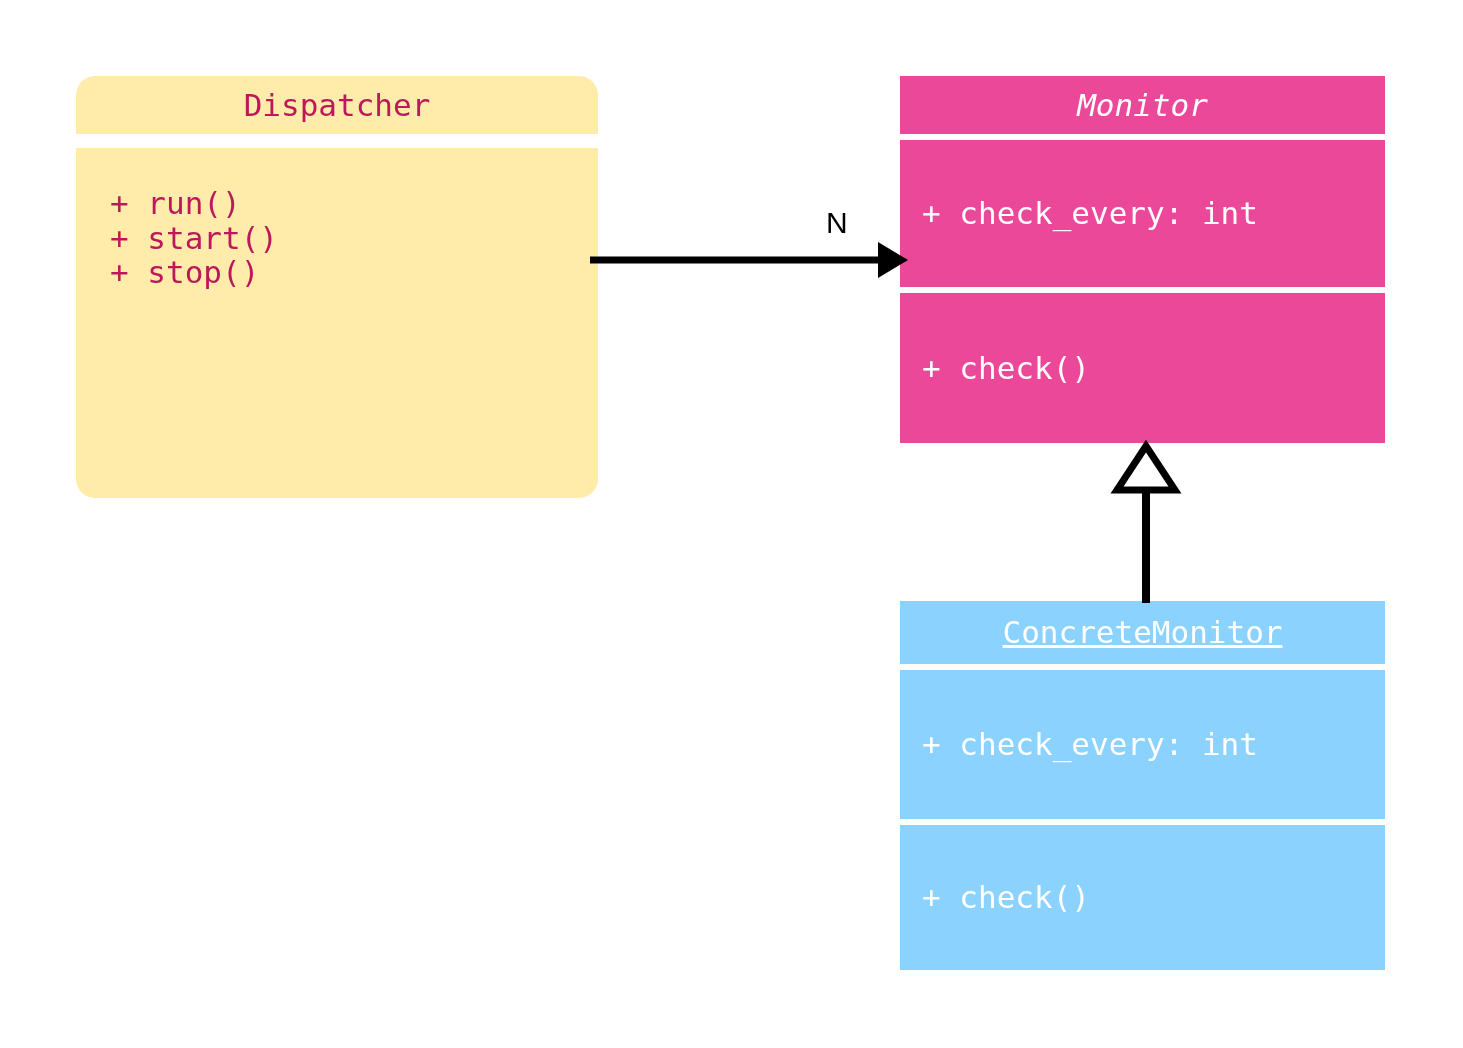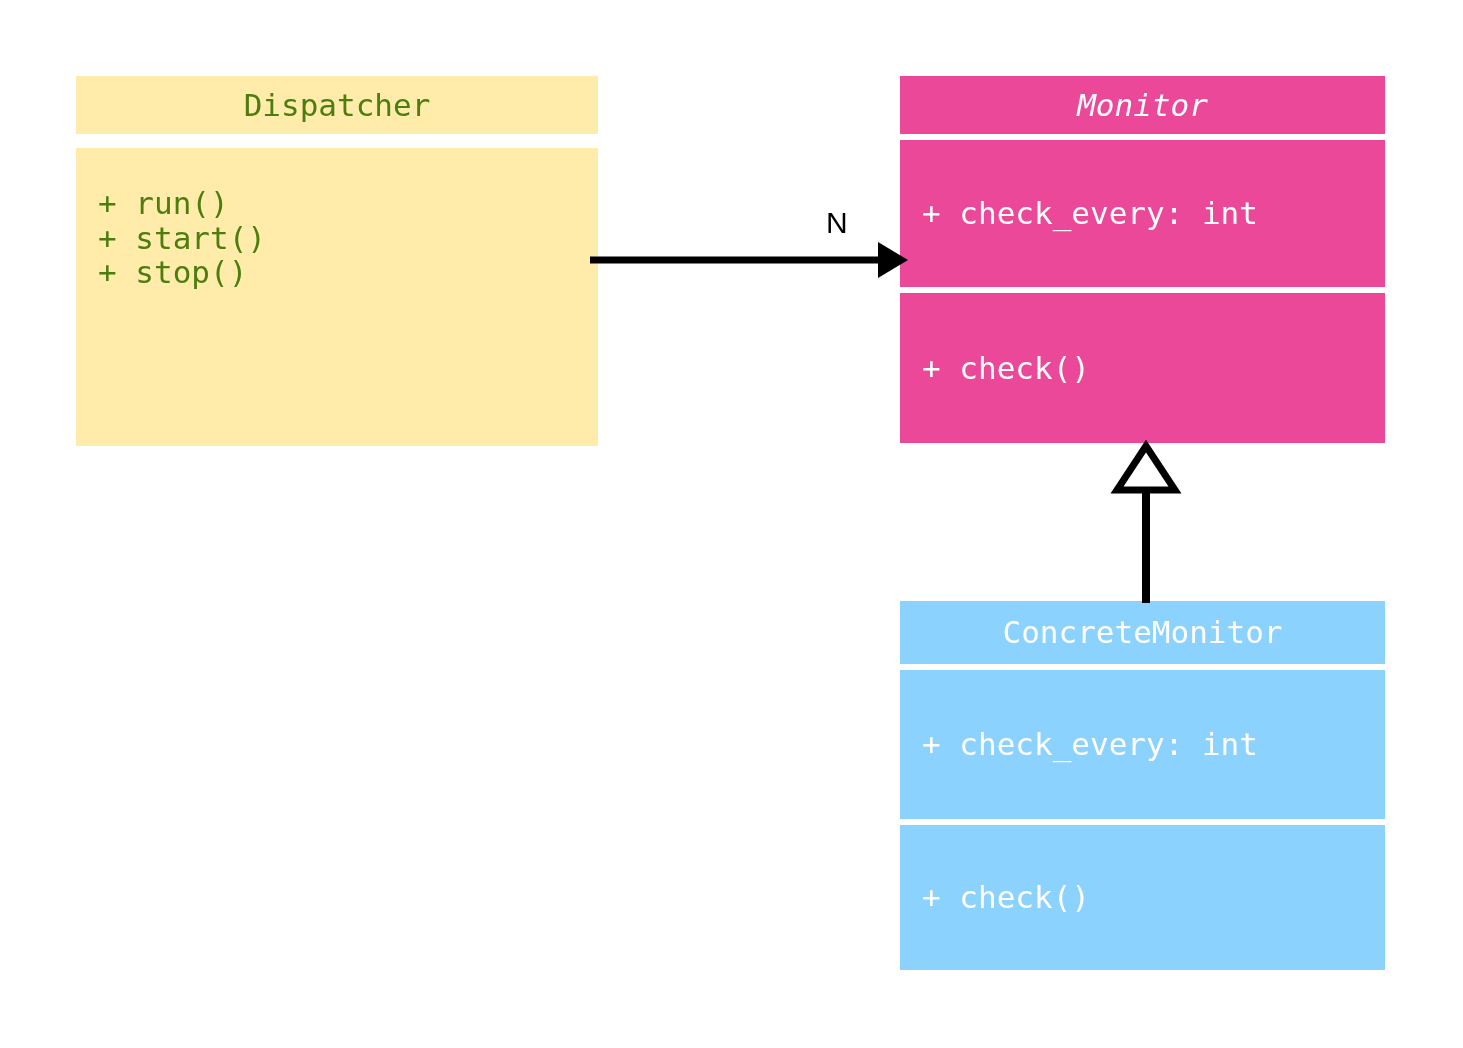--- a/index.html
+++ b/index.html
@@ -51,29 +51,30 @@
   .divider {
     flex: 0 0 auto;
     background: #ffffff;
   }
 
   
   #class-dispatcher {
     left: 76px;
     top: 76px;
     width: 522px;
-    height: 370px;
+    height: 422px;
     background: #ffecaa;
-    color: #4d7c0f;
+    color: #be185d;
+    border-radius: 19px;
   }
   #class-dispatcher .c-title   { height: 58px; }
   #class-dispatcher .d1        { height: 7px; }
   #class-dispatcher .c-attrs   { height: 118px; }
   #class-dispatcher .d2        { height: 7px; }
-  #class-dispatcher .c-methods { height: 180px; }
+  #class-dispatcher .c-methods { height: 180px; margin-left: 12px; }
 
   
   #class-monitor {
     left: 900px;
     top: 76px;
     width: 485px;
     height: 367px;
     background: #ec4899;
     color: #ffffff;
   }
@@ -85,21 +86,21 @@
 
   
   #class-concretemonitor {
     left: 900px;
     top: 601px;
     width: 485px;
     height: 369px;
     background: #8bd2fe;
     color: #ffffff;
   }
-  #class-concretemonitor .c-title   { height: 64px; }
+  #class-concretemonitor .c-title   { height: 64px; text-decoration: underline; }
   #class-concretemonitor .d1        { height: 6px; }
   #class-concretemonitor .c-attrs   { height: 153px; }
   #class-concretemonitor .d2        { height: 6px; }
   #class-concretemonitor .c-methods { height: 148px; }
 
   
   .connector {
     position: absolute;
   }
   #assoc-dispatcher-monitor {

